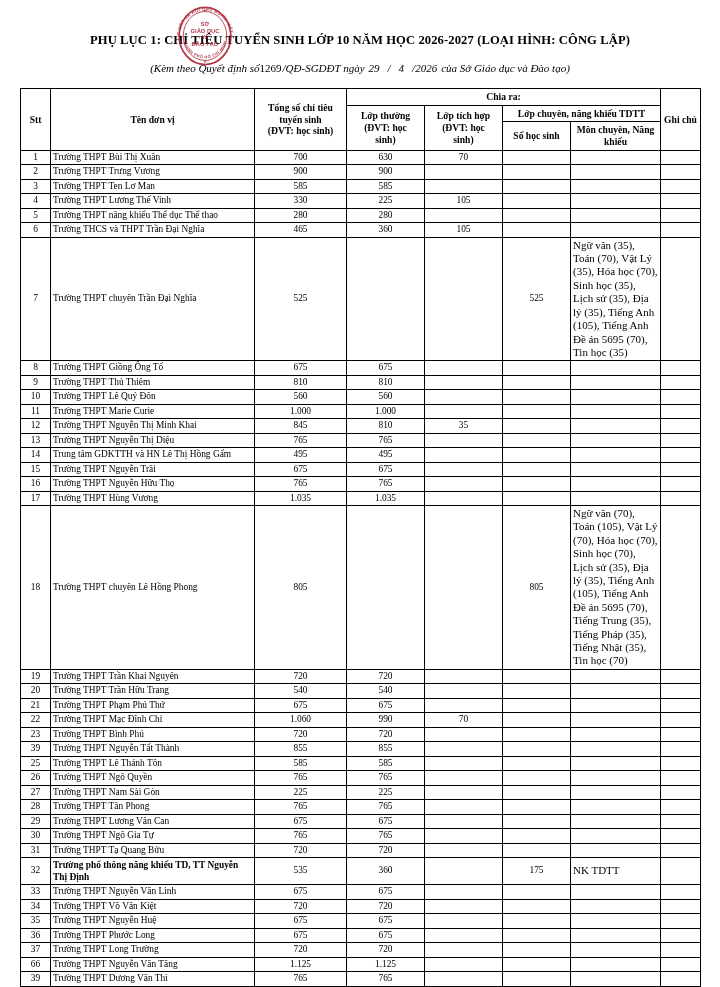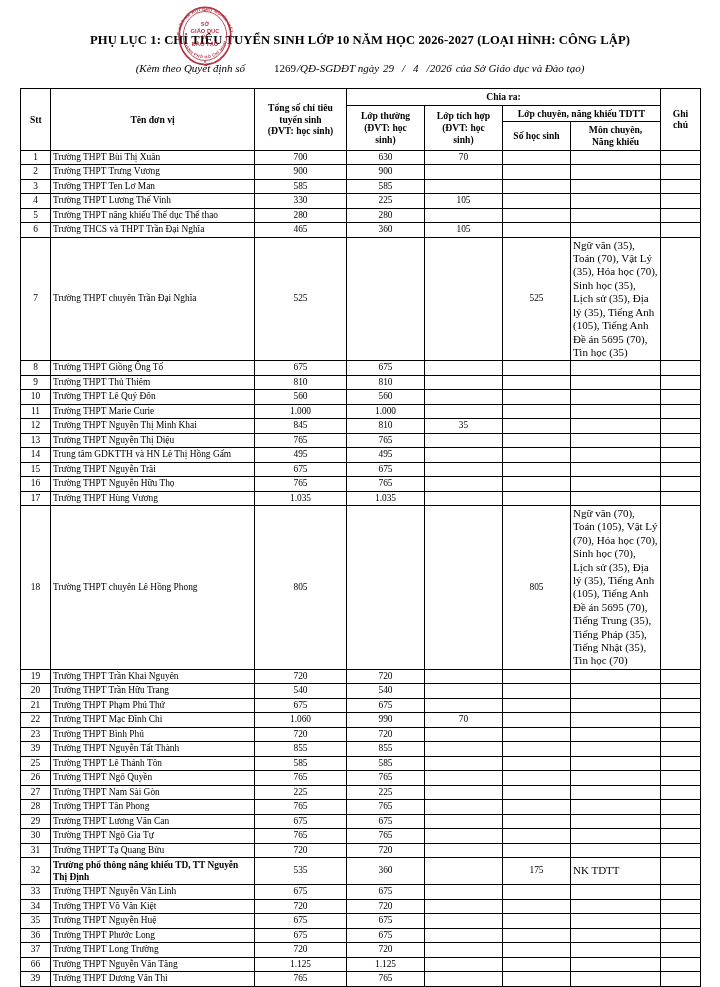--- a/index.html
+++ b/index.html
@@ -52,21 +52,21 @@
     position: relative;
     z-index: 2;
     font-size: 11px;
     font-style: italic;
     margin-top: 12px;
     line-height: 1.3;
     white-space: nowrap;
   }
   .doc-subtitle .num {
     font-style: normal;
-    padding-left: 29px;
+    padding-left: 0;
     padding-right: 1px;
   }
   .doc-subtitle .dd { font-style: italic; padding: 0 4px; }
 
   
   .table-wrap {
     padding: 0 20px;
     margin-top: 13px;
   }
 
@@ -81,21 +81,21 @@
   table.ct td {
     border: 1px solid #000000;
     padding: 1px 2px;
     vertical-align: middle;
     line-height: 1.22;
   }
 
   table.ct thead th {
     font-weight: bold;
     font-size: 9.6px;
-    padding: 2px 9px;
+    padding: 2px 3px;
   }
 
   
   col.c-stt   { width: 30px; }
   col.c-name  { width: 204px; }
   col.c-total { width: 92px; }
   col.c-reg   { width: 78px; }
   col.c-int   { width: 78px; }
   col.c-spnum { width: 68px; }
   col.c-spsub { width: 90px; }

